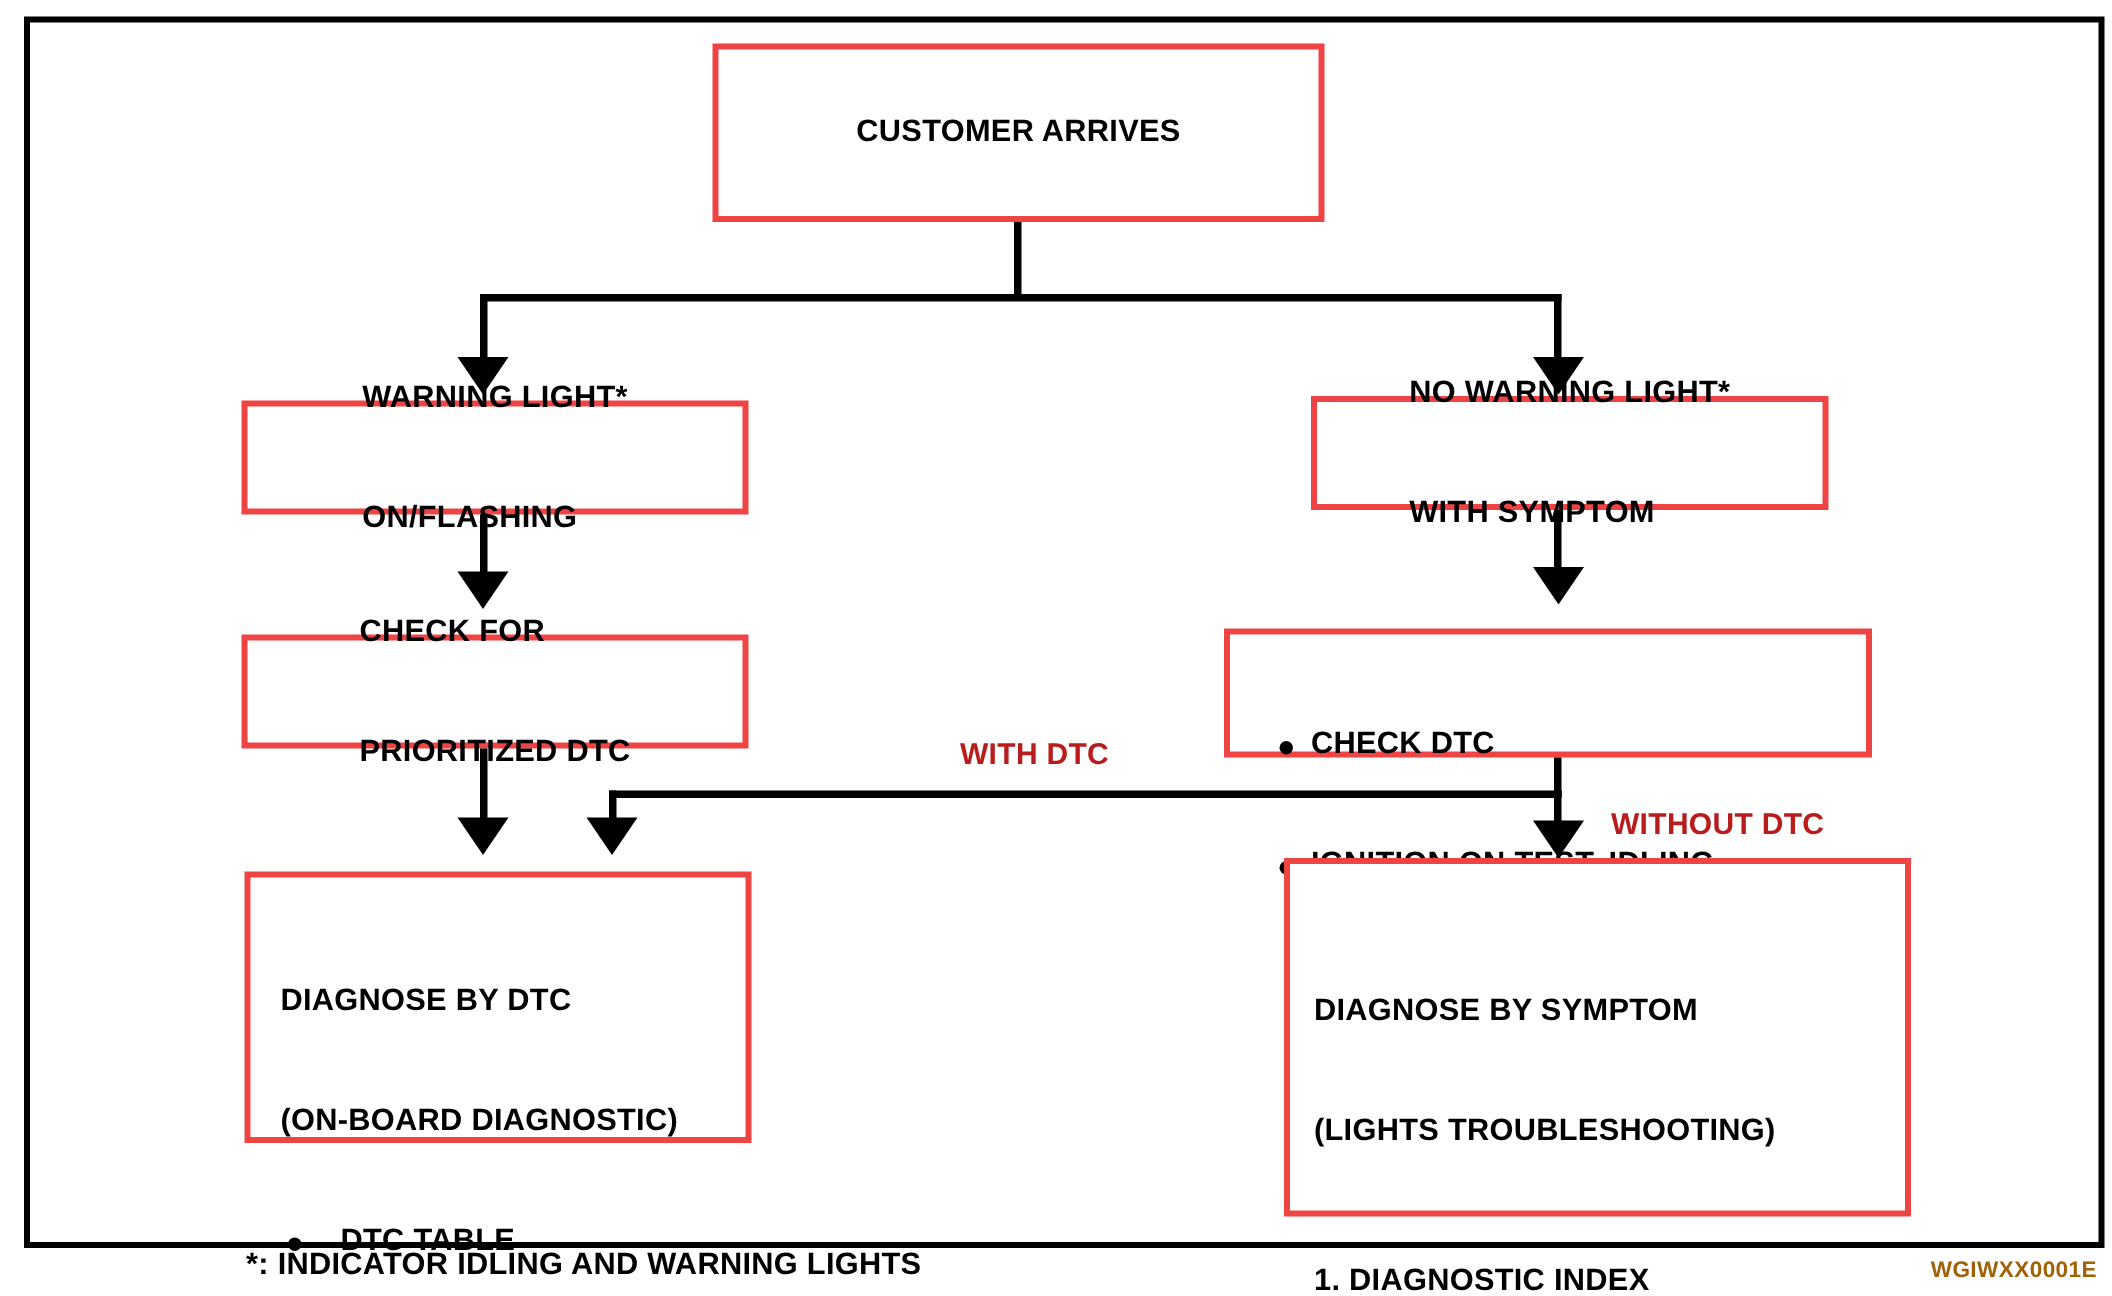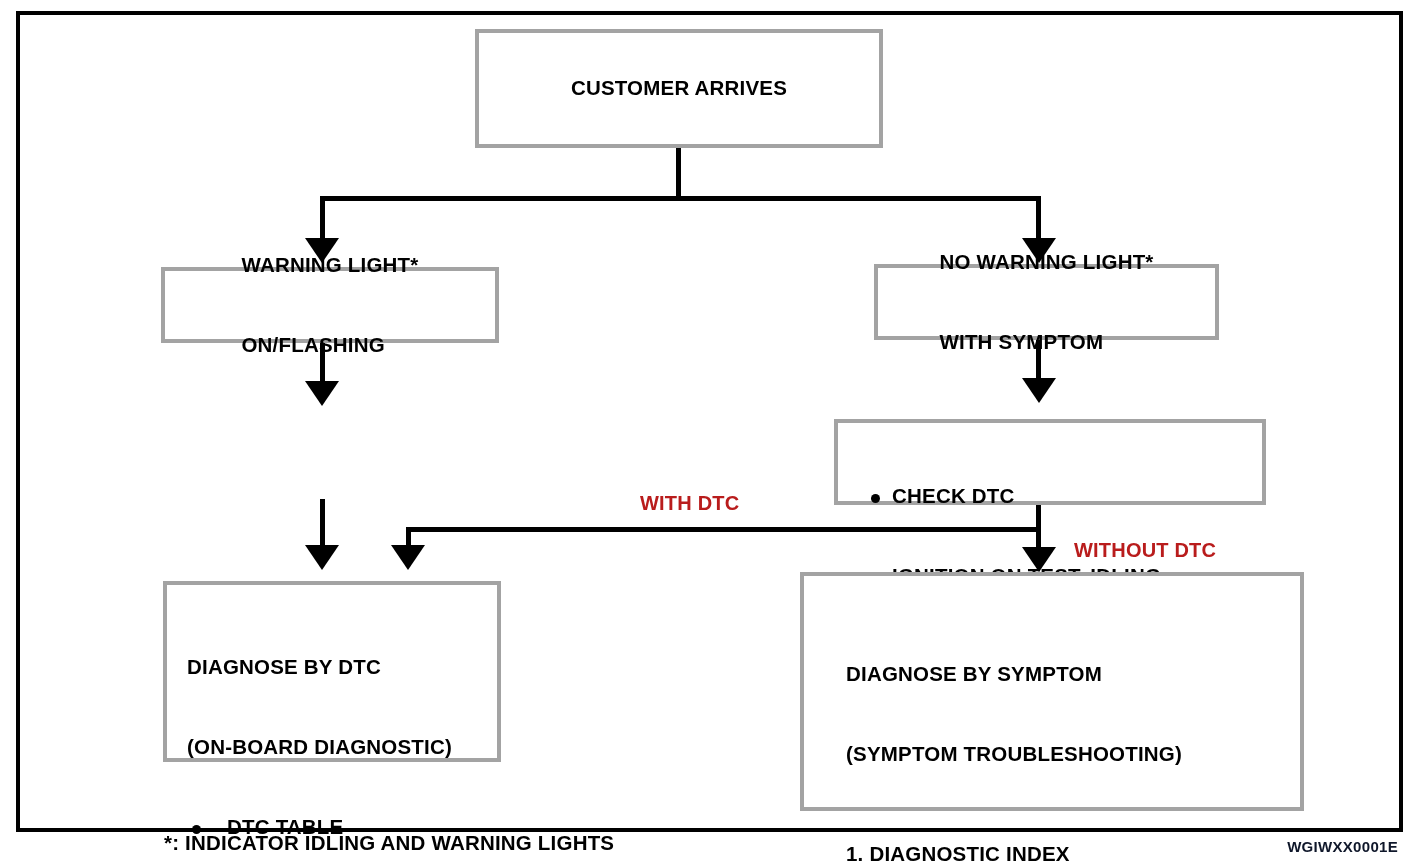--- a/index.html
+++ b/index.html
@@ -19,21 +19,21 @@
     position: absolute;
     left: 16px;
     top: 11px;
     width: 1387px;
     height: 821px;
     border: 4px solid #000000;
     box-sizing: border-box;
   }
   .node {
     position: absolute;
-    border: 4px solid #a3a3a3;
+    border: 4px solid #ef4444;
     background: #ffffff;
     box-sizing: border-box;
     display: flex;
     align-items: center;
     justify-content: center;
   }
   .node-inner {
     font-size: 20.5px;
     font-weight: bold;
     line-height: 1.30;
@@ -103,21 +103,21 @@
     font-weight: bold;
     line-height: 1.32;
     color: #000000;
     white-space: pre;
     letter-spacing: 0.2px;
   }
   .corner-code {
     position: absolute;
     font-size: 15px;
     font-weight: bold;
-    color: #0f172a;
+    color: #a16207;
     letter-spacing: 0.3px;
   }
 </style>
 </head>
 <body>
 
 <div id="page">
 
   <div id="outer-frame"></div>
 
@@ -150,22 +150,28 @@
       <span class="txt-line">ON/FLASHING</span>
     </div>
   </div>
 
   <div class="vline" style="left:320px; top:343px; height:41px;"></div>
   <div class="arrow-down" style="left:305px; top:381px;"></div>
 
   <div class="vline" style="left:1036px; top:340px; height:41px;"></div>
   <div class="arrow-down" style="left:1022px; top:378px;"></div>
 
-
-  <div class="node leftpad" style="left:834px; top:419px; width:432px; height:86px; padding:7px 0 0 28px;">
+  <div class="node centered" style="left:161px; top:423px; width:338px; height:76px;">
+    <div class="node-inner">
+      <span class="txt-line">CHECK FOR</span>
+      <span class="txt-line">PRIORITIZED DTC</span>
+    </div>
+  </div>
+
+  <div class="node leftpad" style="left:816px; top:419px; width:432px; height:86px; padding:7px 0 0 28px;">
     <div class="node-inner">
       <span class="bullet-line">CHECK DTC</span>
       <span class="bullet-line">IGNITION ON TEST, IDLING</span>
       <span class="cont-line">TEST</span>
     </div>
   </div>
 
   <div class="vline" style="left:320px; top:499px; height:48px;"></div>
   <div class="arrow-down" style="left:305px; top:545px;"></div>
 
@@ -185,24 +191,24 @@
     <div class="node-inner">
       <span class="txt-line">DIAGNOSE BY DTC</span>
       <span class="txt-line">(ON-BOARD DIAGNOSTIC)</span>
       <span class="bullet-line" style="padding-left:40px;">DTC TABLE</span>
       
       
       
     </div>
   </div>
 
-  <div class="node leftpad" style="left:800px; top:572px; width:504px; height:239px; padding:32px 0 0 42px;">
+  <div class="node leftpad" style="left:856px; top:572px; width:418px; height:239px; padding:32px 0 0 16px;">
     <div class="node-inner">
       <span class="txt-line">DIAGNOSE BY SYMPTOM</span>
-      <span class="txt-line">(SYMPTOM TROUBLESHOOTING)</span>
+      <span class="txt-line">(LIGHTS TROUBLESHOOTING)</span>
       <span class="num-line">1. DIAGNOSTIC INDEX</span>
       
       
       
       
     </div>
   </div>
 
   <div class="footnote" style="left:164px; top:775px;">
     <span class="txt-line">*: INDICATOR IDLING AND WARNING LIGHTS</span>

